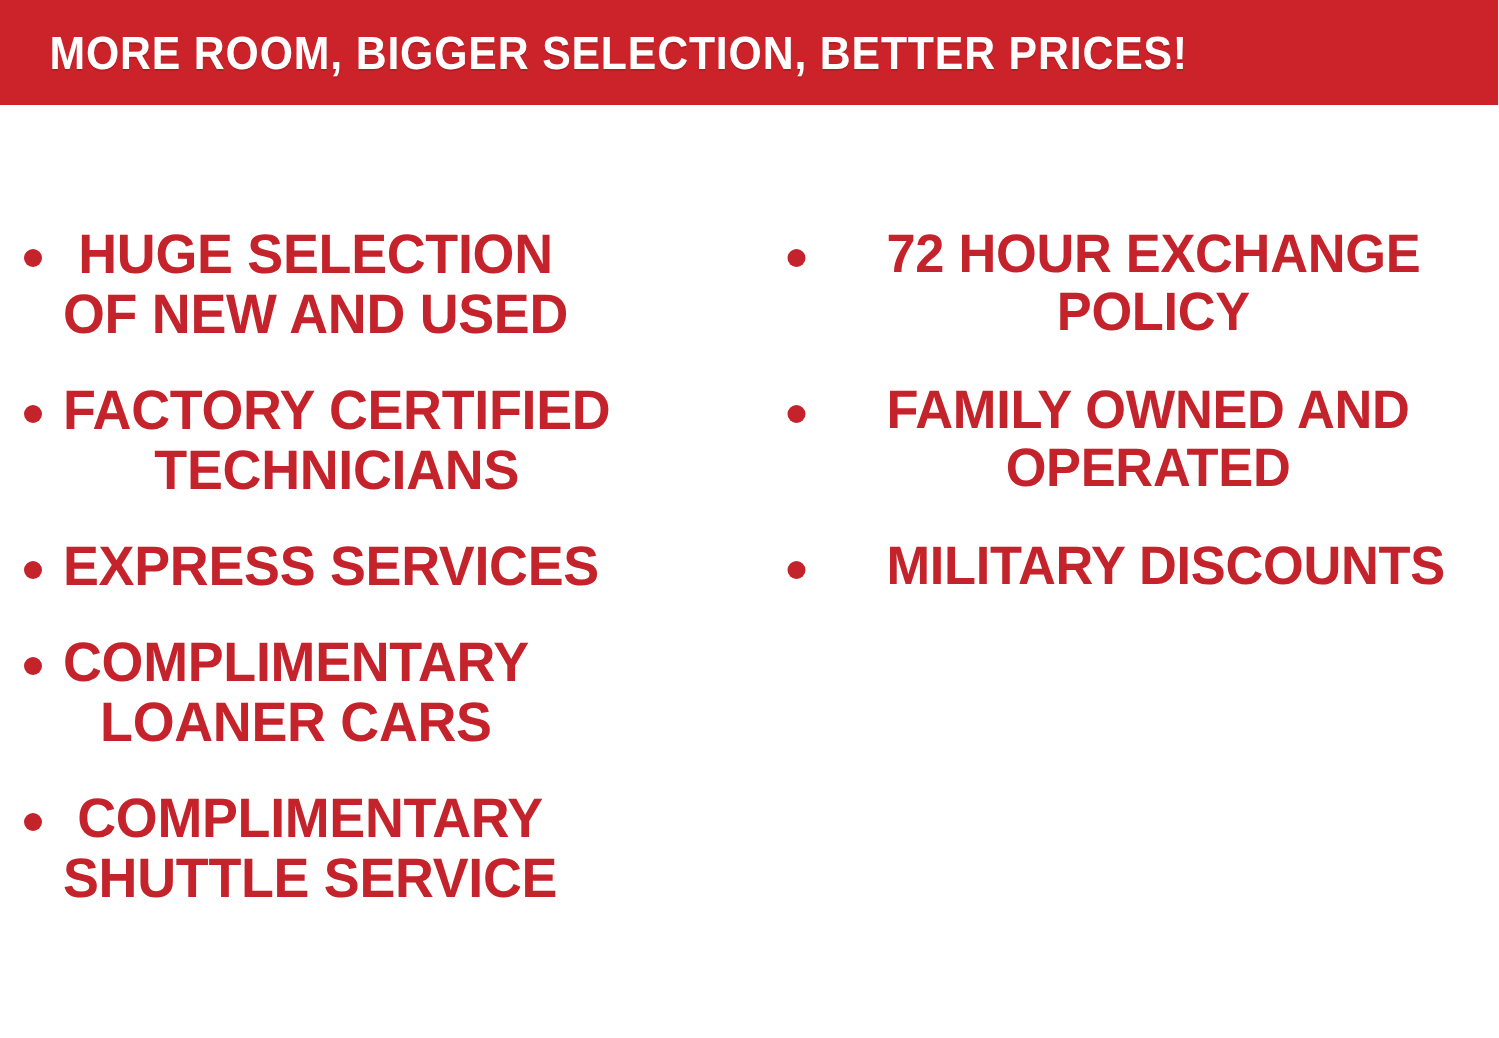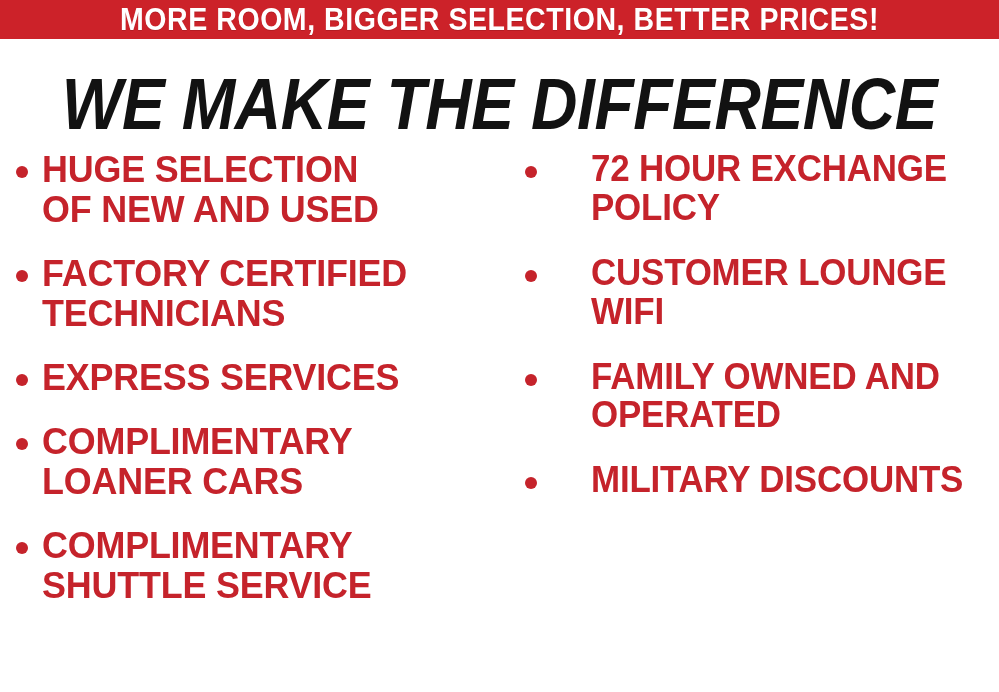--- a/index.html
+++ b/index.html
@@ -20,25 +20,25 @@
     overflow: hidden;
     box-sizing: border-box;
   }
 
   
   .top-strip {
     position: absolute;
     left: 0;
     top: 0;
     width: 999px;
-    height: 39px;
+    height: 70px;
     background: #cc2229;
     display: flex;
     align-items: center;
-    justify-content: center;
+    justify-content: flex-start;
   }
   .top-strip-text {
     color: #ffffff;
     font-family: "Liberation Sans Narrow", "Liberation Sans", sans-serif;
     font-weight: bold;
     font-size: 31px;
     letter-spacing: 0.6px;
     line-height: 1;
     white-space: nowrap;
     transform: scaleX(0.92);
@@ -76,20 +76,21 @@
     left: 0;
     top: 150px;
     width: 999px;
     height: 542px;
     display: flex;
     align-items: flex-start;
   }
   .column {
     box-sizing: border-box;
     flex: 0 0 auto;
+    text-align: center;
   }
   .column-left {
     width: 505px;
     padding-left: 16px;
   }
   .column-right {
     width: 494px;
     padding-left: 20px;
   }
 
@@ -131,23 +132,20 @@
 </style>
 </head>
 <body>
 
 <div id="ad-banner">
 
   <div class="top-strip">
     <div class="top-strip-text">MORE ROOM, BIGGER SELECTION, BETTER PRICES!</div>
   </div>
 
-  <div class="headline-wrap">
-    <div class="headline">WE MAKE THE DIFFERENCE</div>
-  </div>
 
   <div class="columns">
 
     <div class="column column-left">
       <div class="bullet-item">
         <span class="bullet-dot"></span>
         <span class="bullet-label">HUGE SELECTION
 OF NEW AND USED</span>
       </div>
       <div class="bullet-item">
@@ -172,25 +170,20 @@
     </div>
 
     <div class="column column-right">
       <div class="bullet-item">
         <span class="bullet-dot"></span>
         <span class="bullet-label">72 HOUR EXCHANGE
 POLICY</span>
       </div>
       <div class="bullet-item">
         <span class="bullet-dot"></span>
-        <span class="bullet-label">CUSTOMER LOUNGE
-WIFI</span>
-      </div>
-      <div class="bullet-item">
-        <span class="bullet-dot"></span>
         <span class="bullet-label">FAMILY OWNED AND
 OPERATED</span>
       </div>
       <div class="bullet-item">
         <span class="bullet-dot"></span>
         <span class="bullet-label">MILITARY DISCOUNTS</span>
       </div>
     </div>
 
   </div>

